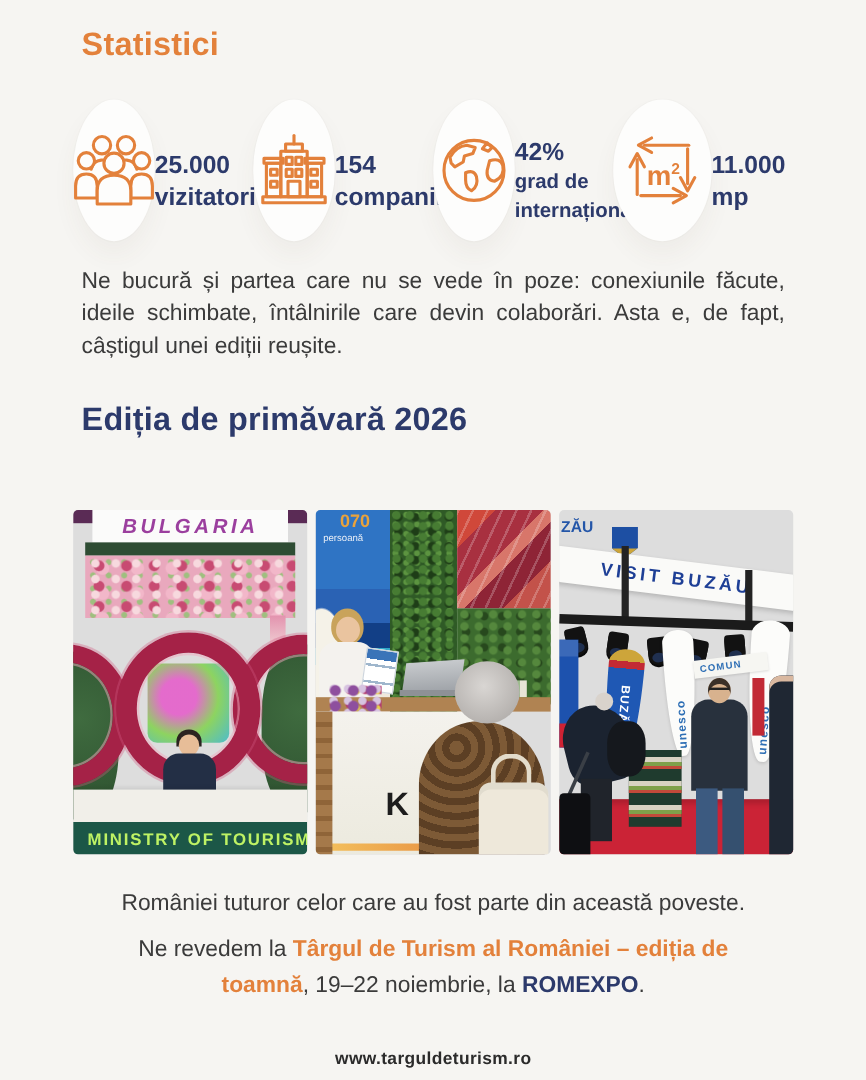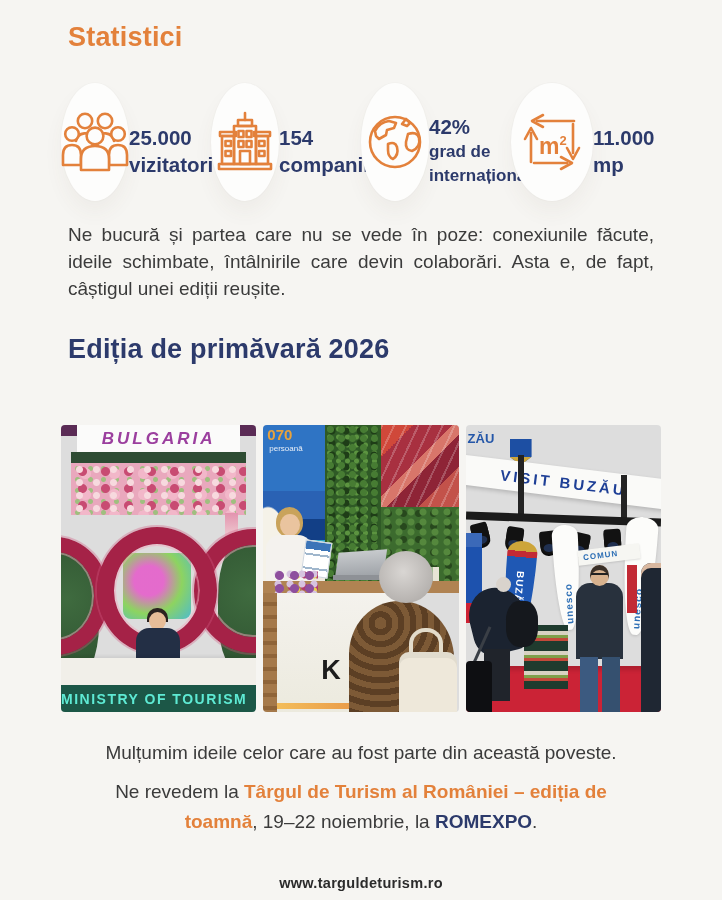--- a/index.html
+++ b/index.html
@@ -76,30 +76,30 @@
   .wreath.center { width:120px; height:127px; border-width:17px; left:36px; top:102px; }
   .wreath.left   { width:108px; height:118px; border-width:15px; left:-60px; top:112px; }
   .wreath.right  { width:118px; height:124px; border-width:16px; right:-56px; top:104px; }
   .p1-hair { left:86px; top:183px; width:21px; height:14px; background:#2B2320; border-radius:10px 10px 0 0; }
   .p1-head { left:88px; top:187px; width:17px; height:18px; background:#E7BD98; border-radius:50%; }
   .p1-body { left:75px; top:203px; width:44px; height:34px; background:#232F45; border-radius:13px 13px 0 0; }
   .p1-counter { left:0; right:0; top:233px; height:27px; background:#F1EFE9;
     box-shadow:0 -2px 3px rgba(0,0,0,.07); }
   .p1-band { left:0; right:0; top:260px; bottom:0; background:#1C5747;
     display:flex; align-items:center; }
-  .p1-band span { white-space:nowrap; color:#5eead4; font-weight:700;
+  .p1-band span { white-space:nowrap; padding-left:12px; color:#bef264; font-weight:700;
     font-size:14px; letter-spacing:1.5px; }
 
   
   .p2 { background:#E4DFD6; }
   .p2-poster { left:0; top:0; width:62px; height:205px;
     background:
       radial-gradient(ellipse at 8% 64%, #F5F2E8 0 26%, transparent 27%),
       linear-gradient(180deg,#2F74C4 0 32%, #2A62B4 32% 46%, #123F86 46% 56%, #2FA8C8 56% 63%, #E6E2D2 63% 74%, #EFE9DD 74% 100%); }
-  .p2-price { left:4px; top:1px; color:#E8A23C; font-weight:800; font-size:15px; }
+  .p2-price { left:20px; top:1px; color:#E8A23C; font-weight:800; font-size:15px; }
   .p2-persoana { left:6px; top:19px; color:#E8EEF7; font-size:8px; }
   .p2-hedge { left:62px; top:0; width:56px; height:240px; background-color:#2F5A26;
     background-image:
       radial-gradient(circle,#477C33 0 3px, transparent 4px),
       radial-gradient(circle,#1E3D17 0 3px, transparent 4px),
       radial-gradient(circle,#5C9440 0 2px, transparent 3px);
     background-size:11px 9px, 14px 12px, 9px 8px; }
   .p2-screen { left:118px; top:0; right:0; height:82px;
     background:
       repeating-linear-gradient(115deg, rgba(255,255,255,.22) 0 2px, transparent 2px 11px),
@@ -430,20 +430,20 @@
         <div class="abs p3-man2-body"></div>
         <div class="abs p3-man2-head"></div>
         <div class="abs p3-glasses"></div>
         <div class="abs p3-man2-legl"></div>
         <div class="abs p3-man2-legr"></div>
         <div class="abs p3-person-r"></div>
       </figure>
 
     </div>
 
-    <p class="thanks">Mulțumim ideile celor care au fost parte din această poveste.</p>
+    <p class="thanks">României tuturor celor care au fost parte din această poveste.</p>
 
     <p class="closing"><span>Ne revedem la </span><span class="orange bold">Târgul de Turism al României – ediția de toamnă</span><span>, 19–22 noiembrie, la </span><span class="navy bold">ROMEXPO</span><span>.</span></p>
 
   </div>
 
   <div class="footer-url">www.targuldeturism.ro</div>
 </div>
 
 </body></html>

